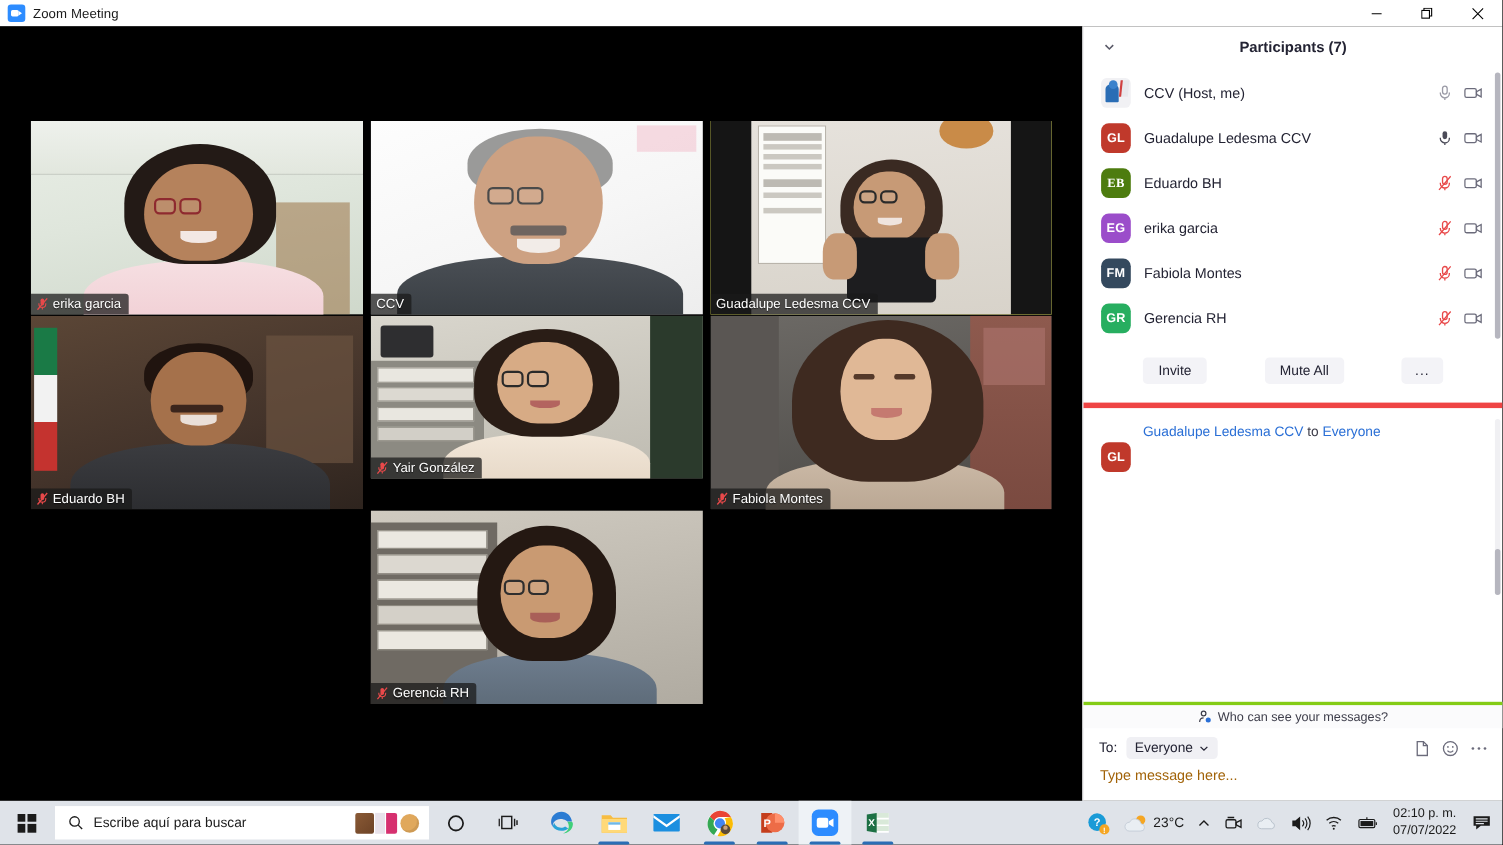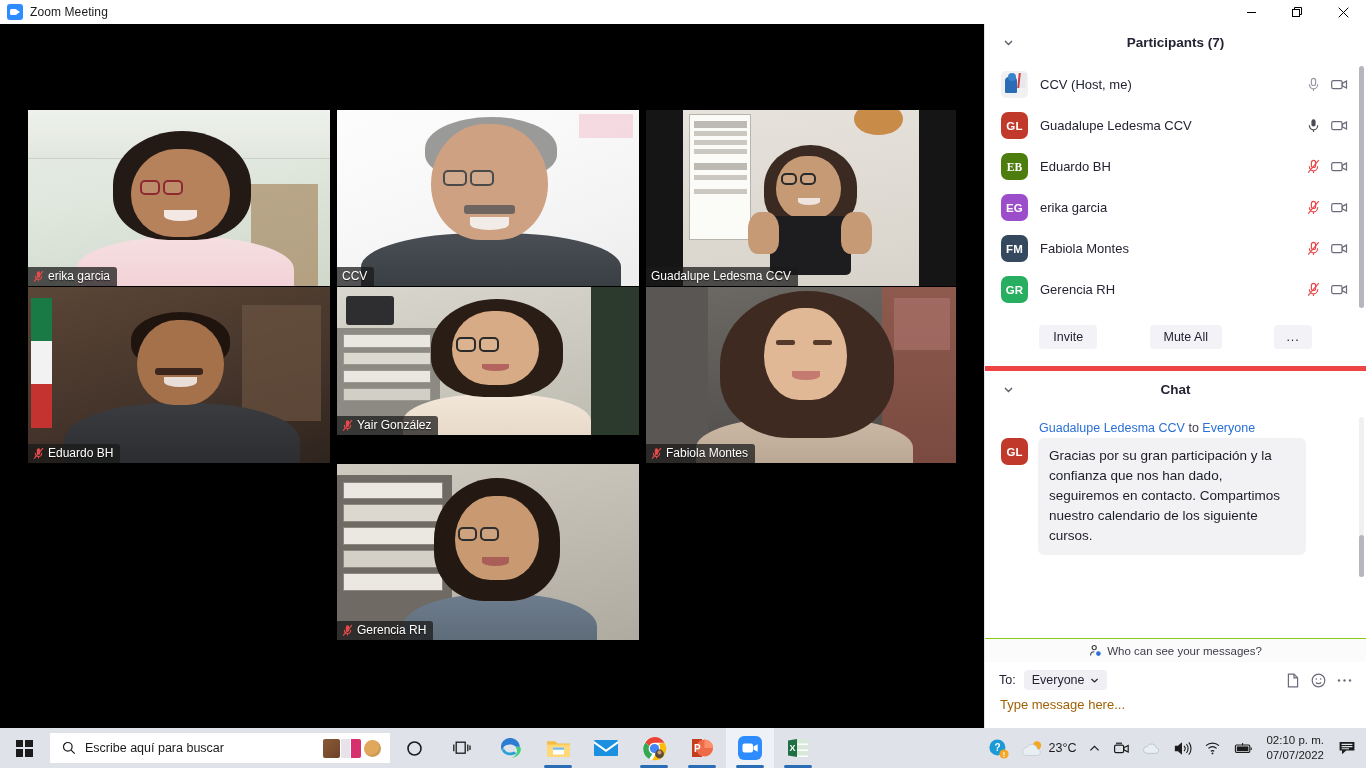--- a/index.html
+++ b/index.html
@@ -166,21 +166,21 @@
     color: #fff; font-size: 11.5px; font-weight: bold;
   }
   .bubble {
     background: #f2f2f5; border-radius: 6px;
     padding: 8px 11px 9px 11px;
     font-size: 13.5px; line-height: 20px; color: #1d1d28;
     max-width: 268px;
   }
   .whocan {
     flex: 0 0 24px;
-    border-top: 1px solid #84cc16;
+    border-top: 3px solid #84cc16;
     display: flex; align-items: center; justify-content: center; gap: 5px;
     font-size: 11.5px; color: #3d3d4a;
     background: #fbfbfc;
   }
   .chatfoot {
     flex: 0 0 66px; padding: 8px 14px 0 14px;
     display: flex; flex-direction: column; gap: 7px;
   }
   .torow { display: flex; align-items: center; gap: 8px; }
   .tolabel { font-size: 12.5px; color: #232333; }
@@ -575,38 +575,29 @@
 
       <div class="sbar" style="top:6px; height:242px;"></div>
     </div>
 
     <div class="pbuttons">
       <button class="pbtn">Invite</button>
       <button class="pbtn">Mute All</button>
       <button class="pbtn dots">...</button>
     </div>
 
-    <div class="sec-header">
-      <span class="chev">
-        <svg width="13" height="13" viewBox="0 0 13 13" fill="none" stroke="currentColor" stroke-width="1.4">
-            <path d="M3 5l3.5 3.5L10 5"></path>
-          </svg>
-      </span>
-      <span>Chat</span>
-    </div>
 
     <div class="chatbody">
       <div class="msg-from">
         <span>Guadalupe Ledesma CCV</span><span class="to-sep"> to </span><span>Everyone</span>
       </div>
       <div class="msg-row">
         <div class="msg-av" style="background:#c0392b;">
           <span>GL</span>
         </div>
-        <div class="bubble">Gracias por su gran participación y la confianza que nos han dado, seguiremos en contacto. Compartimos nuestro calendario de los siguiente cursos.</div>
       </div>
       <div class="sbar track" style="top:10px; height:160px;"></div>
       <div class="sbar" style="top:128px; height:42px;"></div>
     </div>
 
     <div class="whocan">
       <svg width="13" height="13" viewBox="0 0 13 13" fill="none" stroke="#3d3d4a" stroke-width="1.1">
         <circle cx="5.2" cy="3.6" r="2.1"></circle>
           <path d="M1.6 11.4c0-2.2 1.6-3.7 3.6-3.7"></path>
         <circle cx="9.4" cy="9.6" r="2.3" fill="#2a6fd6" stroke="none"></circle>

